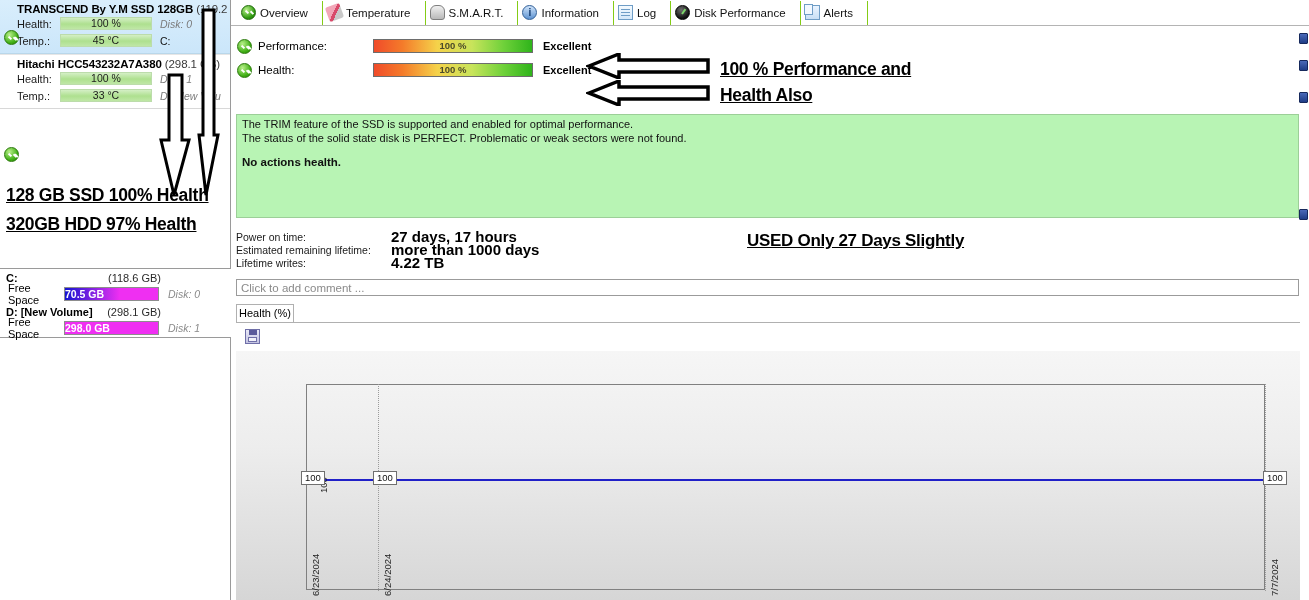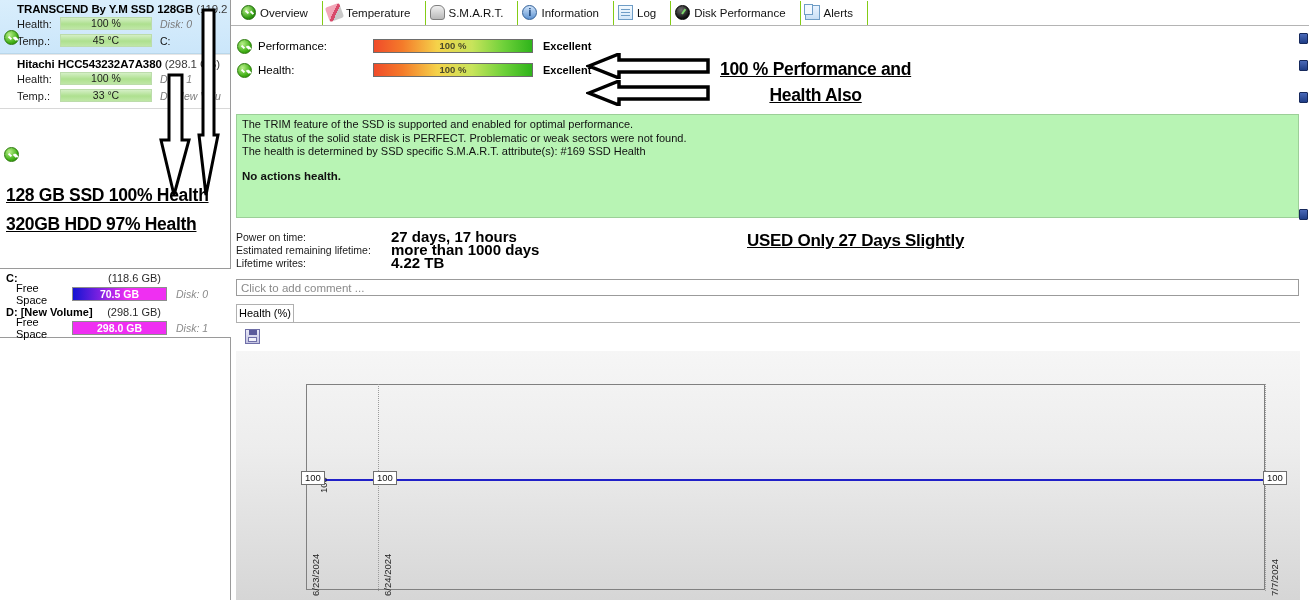--- a/index.html
+++ b/index.html
@@ -39,24 +39,24 @@
               letter-spacing:-0.3px;white-space:nowrap;}
   #annot1{position:absolute;left:6px;top:60px;}
   #annot2{position:absolute;left:6px;top:89px;}
 
   
   #volumes{position:absolute;left:0;top:268px;width:231px;
            border-top:1px solid #9a9a9a;border-bottom:1px solid #9a9a9a;background:#fff;}
   .vol-head{display:flex;font-size:11px;padding:3px 0 1px 6px;}
   .vol-head .vname{font-weight:bold;}
   .vol-head .vcap{margin-left:auto;margin-right:70px;color:#2a2a2a;}
-  .vol-row{display:flex;align-items:center;height:18px;padding-left:16px;}
+  .vol-row{display:flex;align-items:center;height:18px;padding-left:8px;}
   .vol-row .flbl{width:56px;font-size:11px;}
   .volbar{position:relative;width:95px;height:14px;border:1px solid #8d8d8d;box-sizing:border-box;}
-  .volbar span{position:absolute;left:0;right:0;top:0;line-height:12px;text-align:center;
+  .volbar span{position:absolute;left:0;right:0;top:0;line-height:12px;text-align:left;
                font-size:10.5px;font-weight:bold;color:#fff;}
   .vol-disk{margin-left:9px;font-style:italic;color:#8a8a8a;font-size:10.5px;}
 
   
   #right{position:absolute;left:231px;top:0;width:1078px;height:600px;background:#fff;}
 
   
   #tabs{position:relative;height:25px;background:#fff;border-bottom:1px solid #b4b4b4;
         display:flex;align-items:center;padding-left:6px;}
   .tab{display:flex;align-items:center;height:24px;padding:0 14px 0 4px;font-size:11.5px;
@@ -100,21 +100,21 @@
   .gaugebar{position:relative;width:160px;height:14px;box-sizing:border-box;
             border:1px solid #6d6d6d;background:linear-gradient(to right,#f04b2a 0%,#f47b2a 18%,#f5d24a 40%,#c8e45b 62%,#6fd13a 82%,#2fb41b 100%);}
   .gaugebar span{position:absolute;left:0;right:0;top:0;line-height:12px;text-align:center;
                  font-size:9.5px;font-weight:bold;color:#4a4a2a;}
   .ov-rating{margin-left:10px;font-weight:bold;font-size:11px;}
 
   
   .arrow{position:absolute;height:26px;}
   #arrowA{left:355px;top:27px;}
   #arrowB{left:355px;top:54px;}
-  #annotTop{position:absolute;left:489px;top:30px;text-align:center;}
+  #annotTop{position:absolute;left:489px;top:30px;}
   #annotTop div{font-weight:bold;font-size:17.5px;text-decoration:underline;
                 letter-spacing:-0.3px;line-height:26px;white-space:nowrap;}
 
   
   #statusbox{position:absolute;left:5px;top:88px;width:1063px;height:104px;
              background:#b8f4b4;border:1px solid #9ccf98;box-sizing:border-box;padding:3px 5px;}
   #statusbox p{margin:0;font-size:11px;line-height:13.5px;color:#111;}
   #statusbox .noact{margin-top:11px;font-weight:bold;font-size:11.5px;}
 
   
@@ -314,21 +314,20 @@
       </svg>
 
       <div id="annotTop">
         <div>100 % Performance and</div>
         <div>Health Also</div>
       </div>
 
       <div id="statusbox">
         <p>The TRIM feature of the SSD is supported and enabled for optimal performance.</p>
         <p>The status of the solid state disk is PERFECT. Problematic or weak sectors were not found.</p>
-        <p>The health is determined by SSD specific S.M.A.R.T. attribute(s): #169 SSD Health</p>
         <p class="noact">No actions health.</p>
       </div>
 
       <div id="stats">
         <div class="stat-row">
           <div class="stat-k">Power on time:</div>
           <div class="stat-v">27 days, 17 hours</div>
         </div>
         <div class="stat-row">
           <div class="stat-k">Estimated remaining lifetime:</div>

